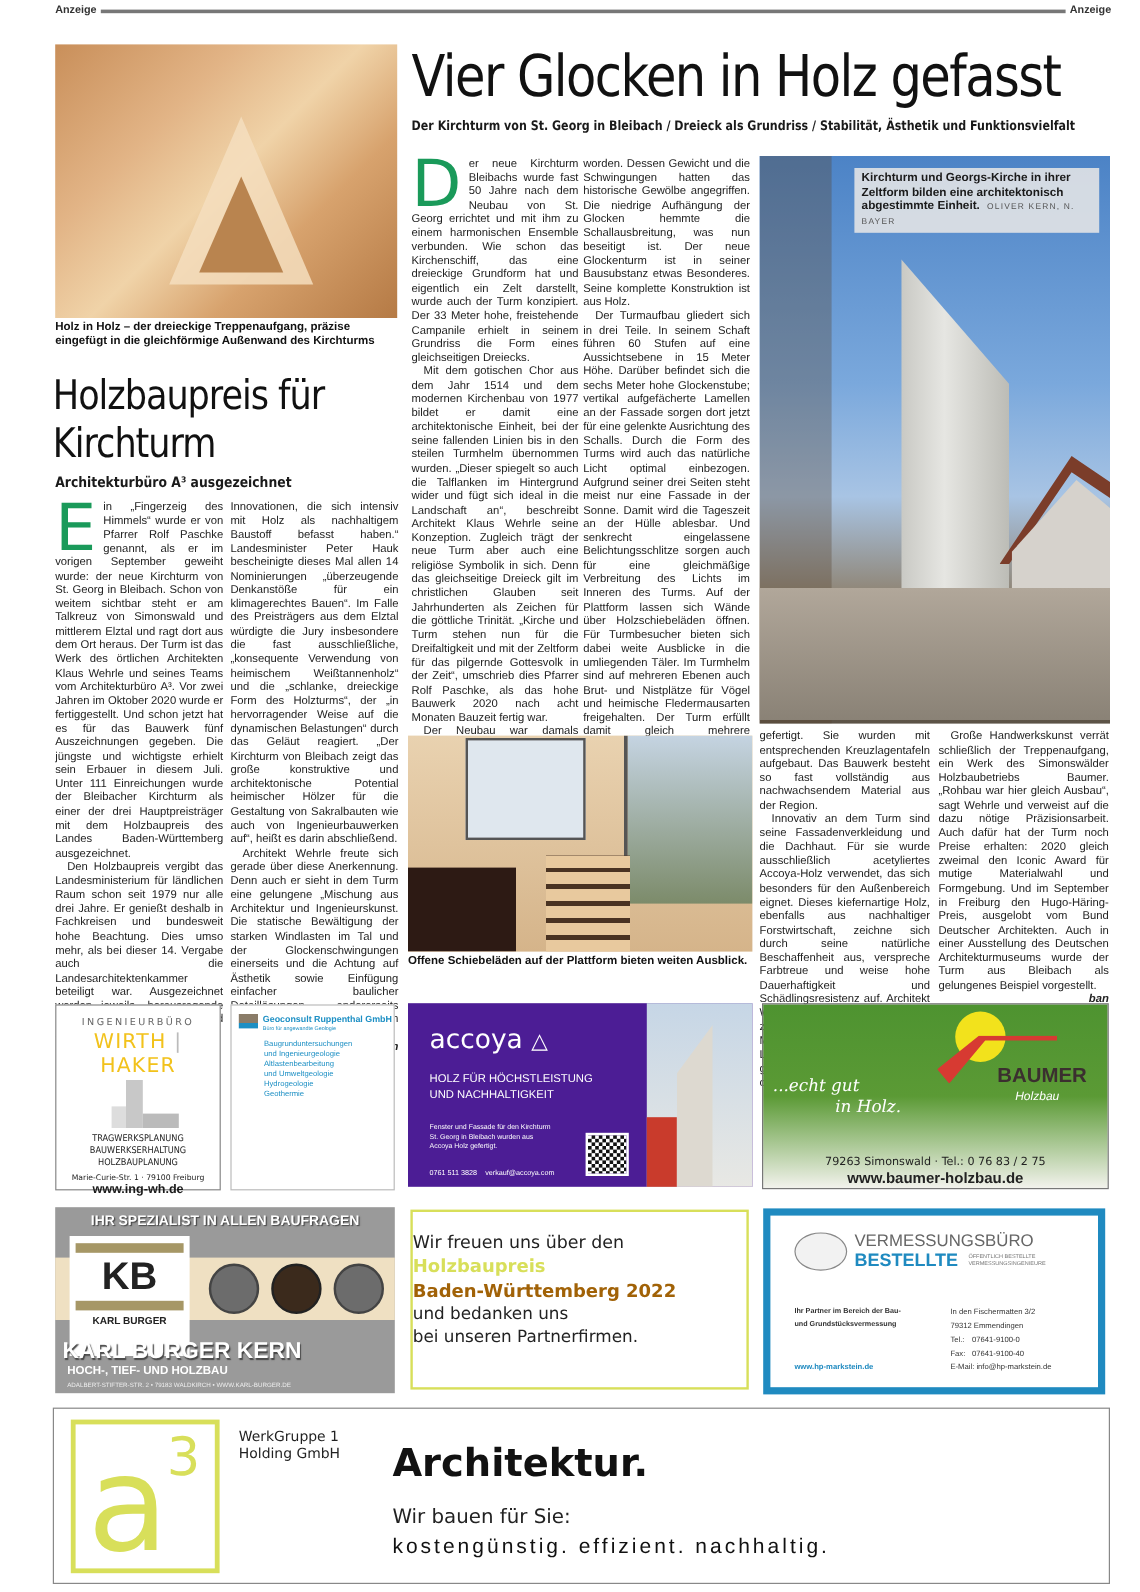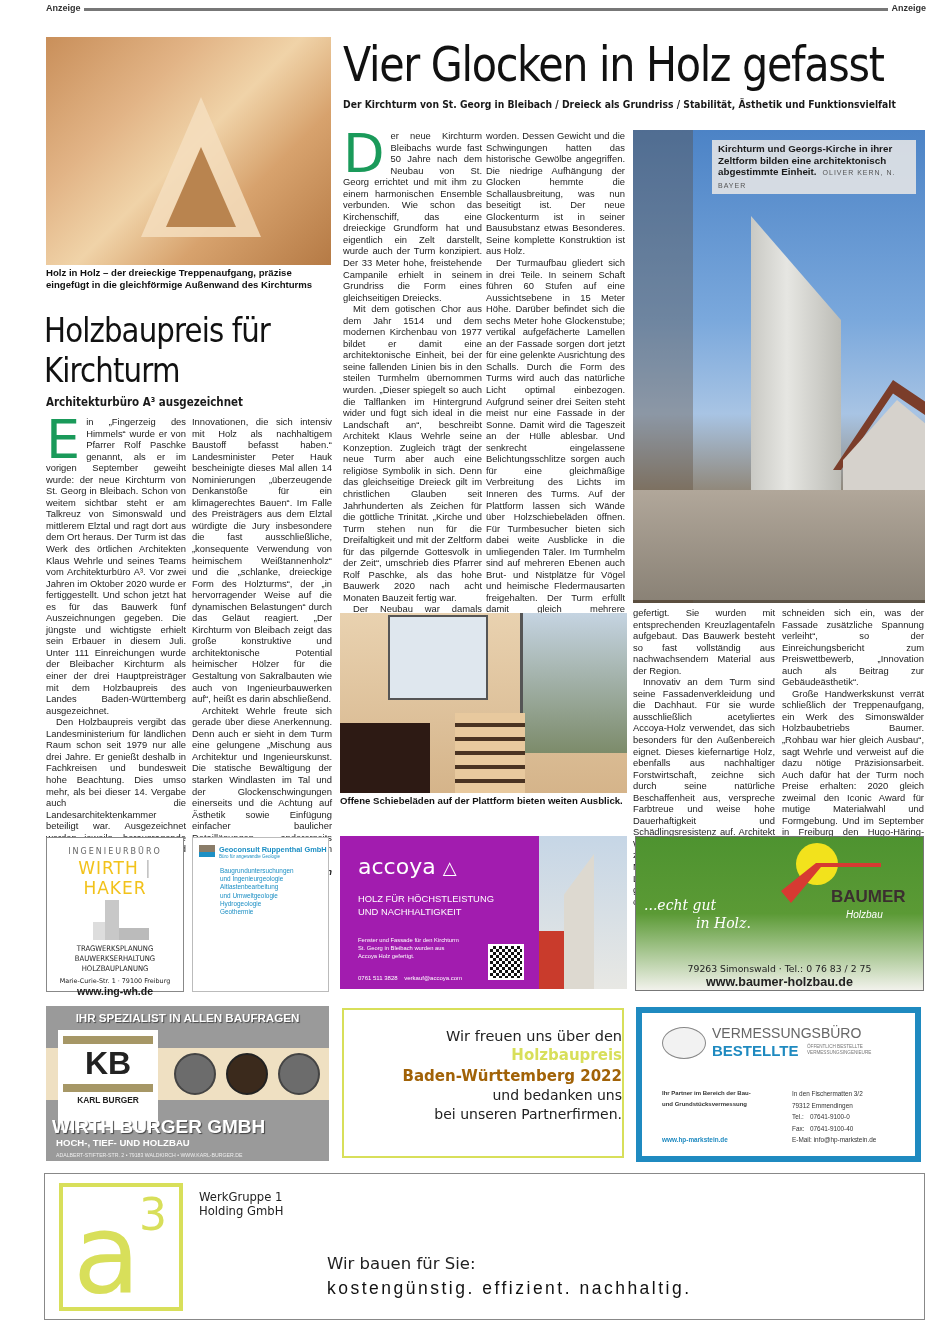--- a/index.html
+++ b/index.html
@@ -100,21 +100,20 @@
   <div class="abs" style="left:0;top:110px;width:90px;height:70px;background:#2d1a14"></div>
   <div class="abs" style="left:115px;top:100px;width:70px;height:80px;background:repeating-linear-gradient(180deg,#e8c99e 0 10px,#4a3322 10px 14px)"></div>
 </div>
 <div class="abs caption" style="left:340px;top:795px;width:290px">Offene Schiebeläden auf der Plattform bieten weiten Ausblick.</div>
 
 <div class="abs col" style="left:633px;top:607px;width:142px">
   <p class="first">gefertigt. Sie wurden mit entsprechenden Kreuzlagentafeln aufgebaut. Das Bauwerk besteht so fast vollständig aus nachwachsendem Material aus der Region.</p>
   <p>Innovativ an dem Turm sind seine Fassadenverkleidung und die Dachhaut. Für sie wurde ausschließlich acetyliertes Accoya-Holz verwendet, das sich besonders für den Außenbereich eignet. Dieses kiefernartige Holz, ebenfalls aus nachhaltiger Forstwirtschaft, zeichne sich durch seine natürliche Beschaffenheit aus, verspreche Farbtreue und weise hohe Dauerhaftigkeit und Schädlingsresistenz auf. Architekt Wehrle hält es deshalb für zukunftsträchtig. Aus demselben Material wurden auch die Lamellen und Schiebeläden gefertigt. „Sie treten leicht heraus oder</p>
 </div>
 <div class="abs col" style="left:782px;top:607px;width:142px">
-  <p class="first">schneiden sich ein, was der Fassade zusätzliche Spannung verleiht“, so der Einreichungsbericht zum Preiswettbewerb, „Innovation auch als Beitrag zur Gebäudeästhetik“.</p>
   <p>Große Handwerkskunst verrät schließlich der Treppenaufgang, ein Werk des Simonswälder Holzbaubetriebs Baumer. „Rohbau war hier gleich Ausbau“, sagt Wehrle und verweist auf die dazu nötige Präzisionsarbeit. Auch dafür hat der Turm noch Preise erhalten: 2020 gleich zweimal den Iconic Award für mutige Materialwahl und Formgebung. Und im September in Freiburg den Hugo-Häring-Preis, ausgelobt vom Bund Deutscher Architekten. Auch in einer Ausstellung des Deutschen Architekturmuseums wurde der Turm aus Bleibach als gelungenes Beispiel vorgestellt.</p>
   <span class="sign">ban</span>
 </div>
 
 <div class="abs ad wh" style="left:46px;top:837px;width:138px;height:155px;background:#fff">
   <div style="font-size:8px;letter-spacing:2px;color:#666;margin-top:9px">INGENIEURBÜRO</div>
   <div style="font-size:17px;color:#f2c21b;letter-spacing:1px;margin-top:2px"><span>WIRTH</span><span style="color:#bbb"> | </span><span>HAKER</span></div>
   <div style="position:relative;height:42px;margin:2px 0">
     <div style="position:absolute;left:58px;top:0;width:14px;height:40px;background:#c8c8c8"></div>
     <div style="position:absolute;left:46px;top:22px;width:12px;height:18px;background:#ddd"></div>
@@ -140,21 +139,21 @@
   <div style="font-size:6.4px;line-height:8.2px;color:#1c8fc4;margin:8px 0 0 27px">
     <div>Baugrunduntersuchungen</div>
     <div>und Ingenieurgeologie</div>
     <div>Altlastenbearbeitung</div>
     <div>und Umweltgeologie</div>
     <div>Hydrogeologie</div>
     <div>Geothermie</div>
   </div>
 </div>
 
-<div class="abs" style="left:340px;top:836px;width:287px;height:153px;background:#a21caf;color:#fff">
+<div class="abs" style="left:340px;top:836px;width:287px;height:153px;background:#4c1d95;color:#fff">
   <div style="position:absolute;left:18px;top:18px;font-size:22px;font-family:'DejaVu Sans',sans-serif"><span>accoya</span> <span style="font-size:18px">△</span></div>
   <div style="position:absolute;left:18px;top:56px;font-size:9.4px;line-height:13px">
     <div>HOLZ FÜR HÖCHSTLEISTUNG</div>
     <div>UND NACHHALTIGKEIT</div>
   </div>
   <div style="position:absolute;left:18px;top:100px;font-size:5.8px;line-height:8px">
     <div>Fenster und Fassade für den Kirchturm</div>
     <div>St. Georg in Bleibach wurden aus</div>
     <div>Accoya Holz gefertigt.</div>
   </div>
@@ -182,26 +181,26 @@
   <div style="position:absolute;left:0;top:42px;width:100%;height:52px;background:#efe0c2"></div>
   <div style="position:absolute;left:12px;top:24px;width:100px;height:100px;background:#fff">
     <div style="position:absolute;left:5px;top:6px;width:90px;height:8px;background:#a69766"></div>
     <div style="position:absolute;left:5px;top:14px;width:90px;text-align:center;font-size:32px;font-weight:bold;color:#222;line-height:38px">KB</div>
     <div style="position:absolute;left:5px;top:54px;width:90px;height:8px;background:#a69766"></div>
     <div style="position:absolute;left:5px;top:65px;width:90px;text-align:center;font-size:8.4px;font-weight:bold;color:#222">KARL BURGER</div>
   </div>
   <div style="position:absolute;left:128px;top:47px;width:42px;height:42px;border-radius:50%;background:#6c6c6c;border:2px solid #444"></div>
   <div style="position:absolute;left:180px;top:47px;width:42px;height:42px;border-radius:50%;background:#3b2a1c;border:2px solid #222"></div>
   <div style="position:absolute;left:232px;top:47px;width:42px;height:42px;border-radius:50%;background:#6c6c6c;border:2px solid #444"></div>
-  <div style="position:absolute;left:6px;top:110px;font-size:19px;font-weight:bold;color:#fff;text-shadow:1px 1px 1px #444">WIRTH BURGER GMBH</div>
+  <div style="position:absolute;left:6px;top:110px;font-size:19px;font-weight:bold;color:#fff;text-shadow:1px 1px 1px #444">KARL BURGER KERN</div>
   <div style="position:absolute;left:10px;top:131px;font-size:9.6px;font-weight:bold;color:#fff">HOCH-, TIEF- UND HOLZBAU</div>
   <div style="position:absolute;left:10px;top:146px;font-size:5.2px;color:#eee">ADALBERT-STIFTER-STR. 2 • 79183 WALDKIRCH • WWW.KARL-BURGER.DE</div>
 </div>
 
-<div class="abs" style="left:342px;top:1008px;width:282px;height:150px;border:2px solid #d8df5a;text-align:right;font-family:'DejaVu Sans',sans-serif">
+<div class="abs" style="left:342px;top:1008px;width:282px;height:150px;border:2px solid #d8df5a;text-align:left;font-family:'DejaVu Sans',sans-serif">
   <div style="margin-top:18px;font-size:14.5px;color:#222">Wir freuen uns über den</div>
   <div style="font-size:15px;font-weight:bold;color:#d8df5a;line-height:22px">Holzbaupreis</div>
   <div style="font-size:15px;font-weight:bold;color:#a16207;line-height:20px">Baden-Württemberg 2022</div>
   <div style="font-size:14px;color:#222;line-height:19px">und bedanken uns</div>
   <div style="font-size:14px;color:#222;line-height:19px">bei unseren Partnerfirmen.</div>
 </div>
 
 <div class="abs" style="left:636px;top:1007px;width:285px;height:155px;border:6px solid #1f8ac0;background:#fff">
   <div style="position:absolute;left:20px;top:14px;width:44px;height:32px;border:1px solid #888;border-radius:50%;background:#f2f2f2"></div>
   <div style="position:absolute;left:70px;top:12px;font-size:14px;color:#666">VERMESSUNGSBÜRO</div>
@@ -226,15 +225,16 @@
 
 <div class="abs" style="left:44px;top:1173px;width:881px;height:147px;border:1px solid #888;background:#fff">
   <div class="a3frame" style="position:absolute;left:14px;top:9px;width:124px;height:128px">
     <div style="position:absolute;left:10px;top:12px;font-size:110px;line-height:110px;color:#d8df5a;font-family:'DejaVu Sans',sans-serif">a</div>
     <div style="position:absolute;left:76px;top:2px;font-size:44px;color:#d8df5a;font-family:'DejaVu Sans',sans-serif">3</div>
   </div>
   <div style="position:absolute;left:154px;top:16px;font-size:11.6px;line-height:14px;color:#222;font-family:'DejaVu Sans',sans-serif">
     <div>WerkGruppe 1</div>
     <div>Holding GmbH</div>
   </div>
+  <div style="position:absolute;left:282px;top:26px;font-size:32px;font-weight:bold;color:#111;font-family:'DejaVu Sans',sans-serif">Architektur.</div>
   <div style="position:absolute;left:282px;top:80px;font-size:16.5px;color:#222;font-family:'DejaVu Sans',sans-serif">Wir bauen für Sie:</div>
   <div style="position:absolute;left:282px;top:104px;font-size:17.5px;letter-spacing:2.5px;color:#111;font-family:Liberation Sans, sans-serif">kostengünstig. effizient. nachhaltig.</div>
 </div>
 
 </body></html>

